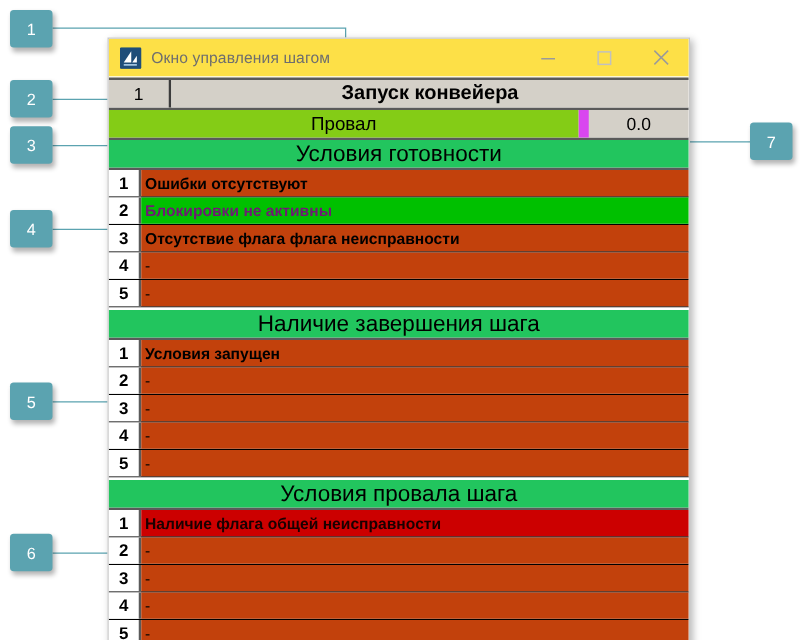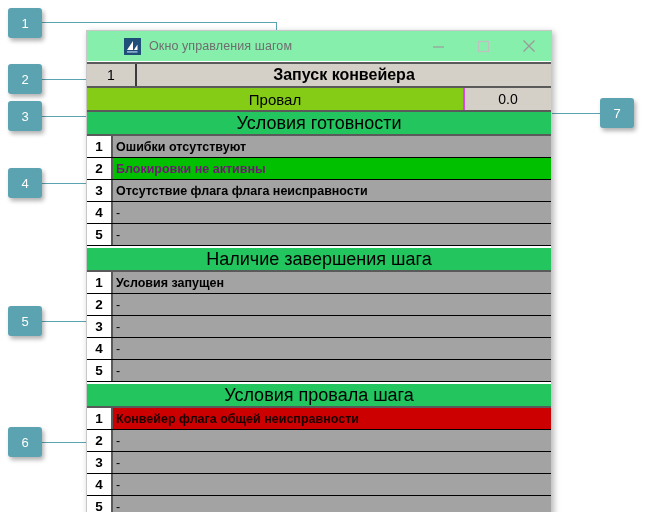--- a/index.html
+++ b/index.html
@@ -48,26 +48,25 @@
     height: 490px;
     background: #ffffff;
     border: 1px solid #c8c8c8;
     box-shadow: 2px 2px 6px rgba(0,0,0,0.28);
     box-sizing: border-box;
     overflow: hidden;
     z-index: 10;
   }
   .titlebar {
     height: 31px;
-    background: #86efac;
+    background: #fde047;
     display: flex;
     align-items: center;
     box-sizing: border-box;
     border-bottom: 1px solid #ffffff;
-    padding-left: 28px;
   }
   .app-icon {
     width: 17px;
     height: 17px;
     margin-left: 9px;
     margin-right: 8px;
     flex: none;
     position: relative;
     background: #1f4e79;
     border-radius: 1px;
@@ -142,21 +141,21 @@
     justify-content: center;
     font-size: 15px;
     font-weight: normal;
   }
   .status-value {
     width: 88px;
     flex: none;
     background: #d4d0c8;
     justify-content: center;
     font-size: 14px;
-    border-left: 2px solid #d946ef;
+    border-left: 8px solid #d946ef;
   }
 
   
   .section-head {
     flex: 1;
     background: #22c55e;
     justify-content: center;
     font-weight: normal;
     font-size: 18px;
   }
@@ -175,21 +174,21 @@
     justify-content: center;
     font-weight: bold;
     font-size: 13.5px;
     border-right: 2px solid #5a5a5a;
     box-sizing: border-box;
     display: flex;
     align-items: center;
   }
   .cond-text {
     flex: 1;
-    background: #a3a3a3;
+    background: #c2410c;
     padding-left: 3px;
     font-weight: bold;
     font-size: 12.5px;
     box-sizing: border-box;
     display: flex;
     align-items: center;
     overflow: hidden;
     white-space: nowrap;
     color: #000000;
   }
@@ -329,21 +328,21 @@
       <div class="cond-text empty">-</div>
     </div>
 
     <div class="grid-pad"></div>
 
     <div class="row">
       <div class="cell section-head">Условия провала шага</div>
     </div>
     <div class="cond-row">
       <div class="cond-idx">1</div>
-      <div class="cond-text fail">Конвейер флага общей неисправности</div>
+      <div class="cond-text fail">Наличие флага общей неисправности</div>
     </div>
     <div class="cond-row">
       <div class="cond-idx">2</div>
       <div class="cond-text empty">-</div>
     </div>
     <div class="cond-row">
       <div class="cond-idx">3</div>
       <div class="cond-text empty">-</div>
     </div>
     <div class="cond-row">

